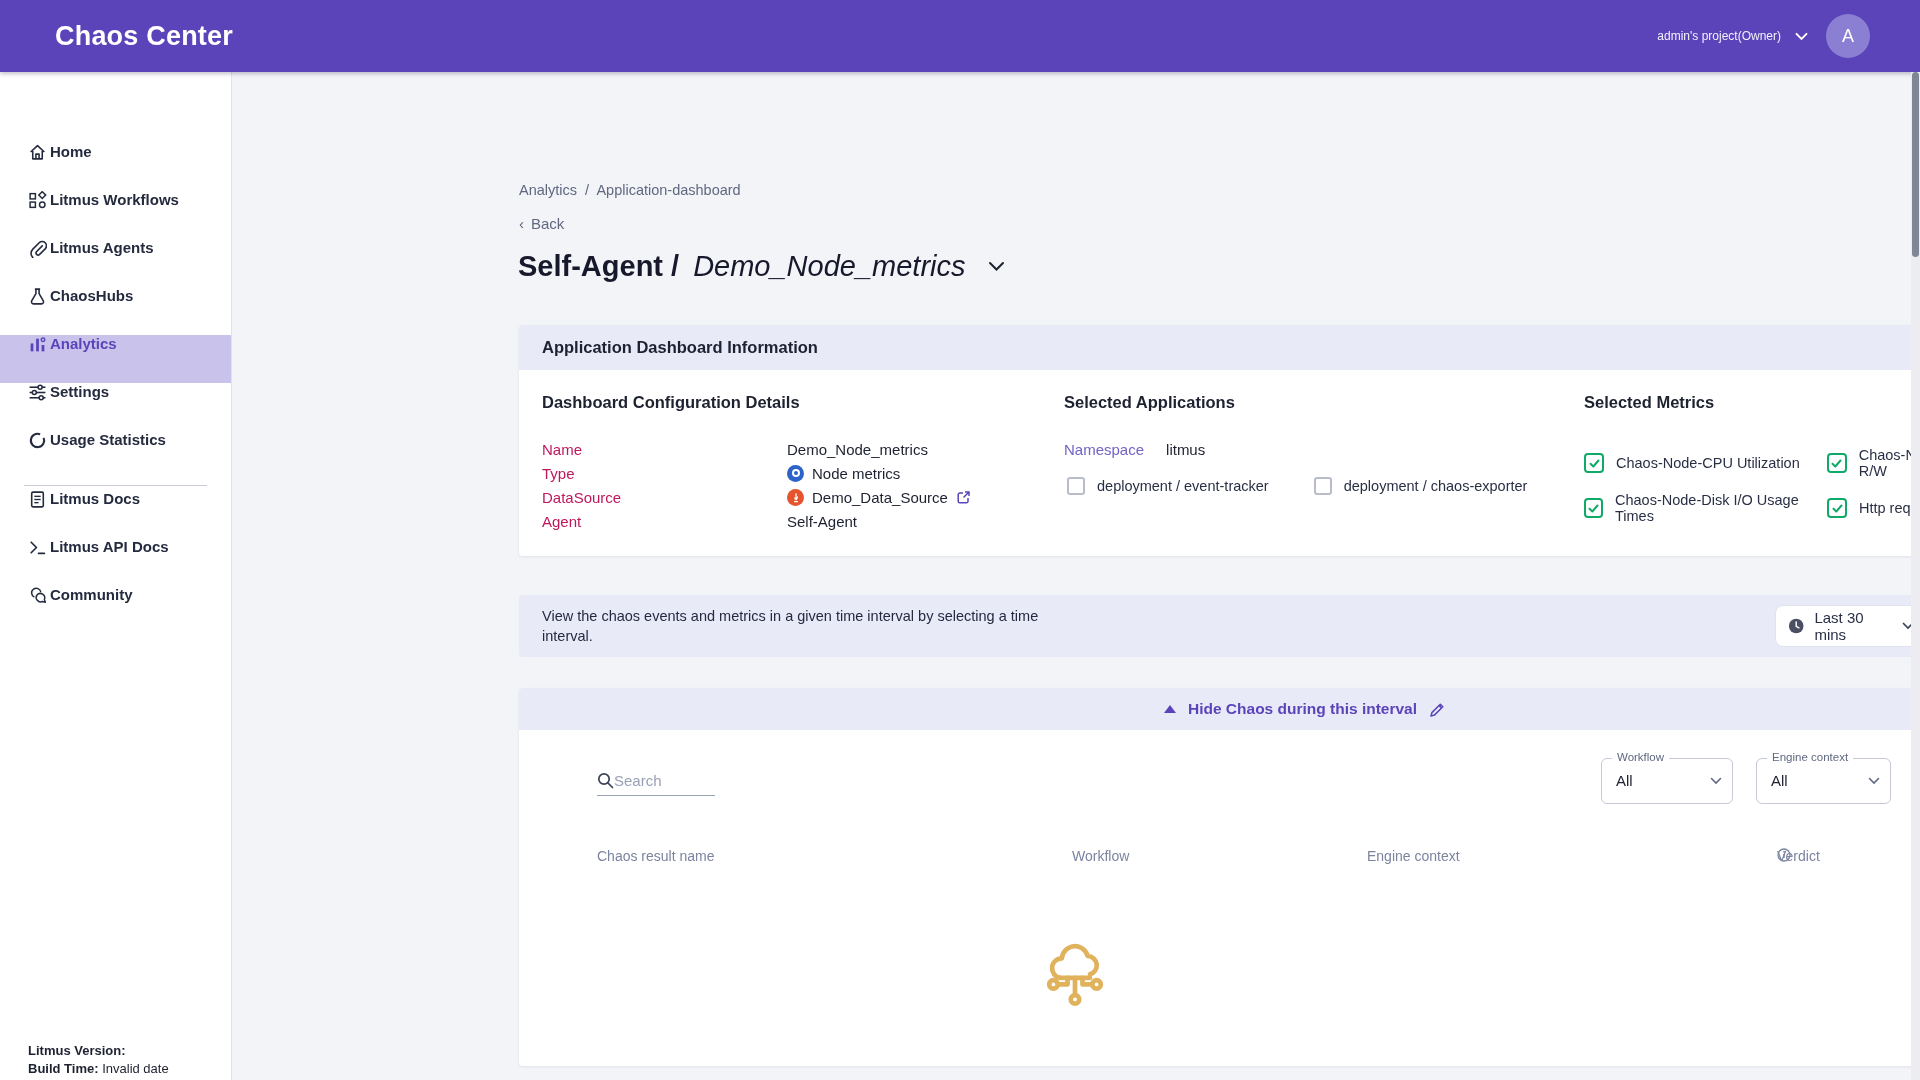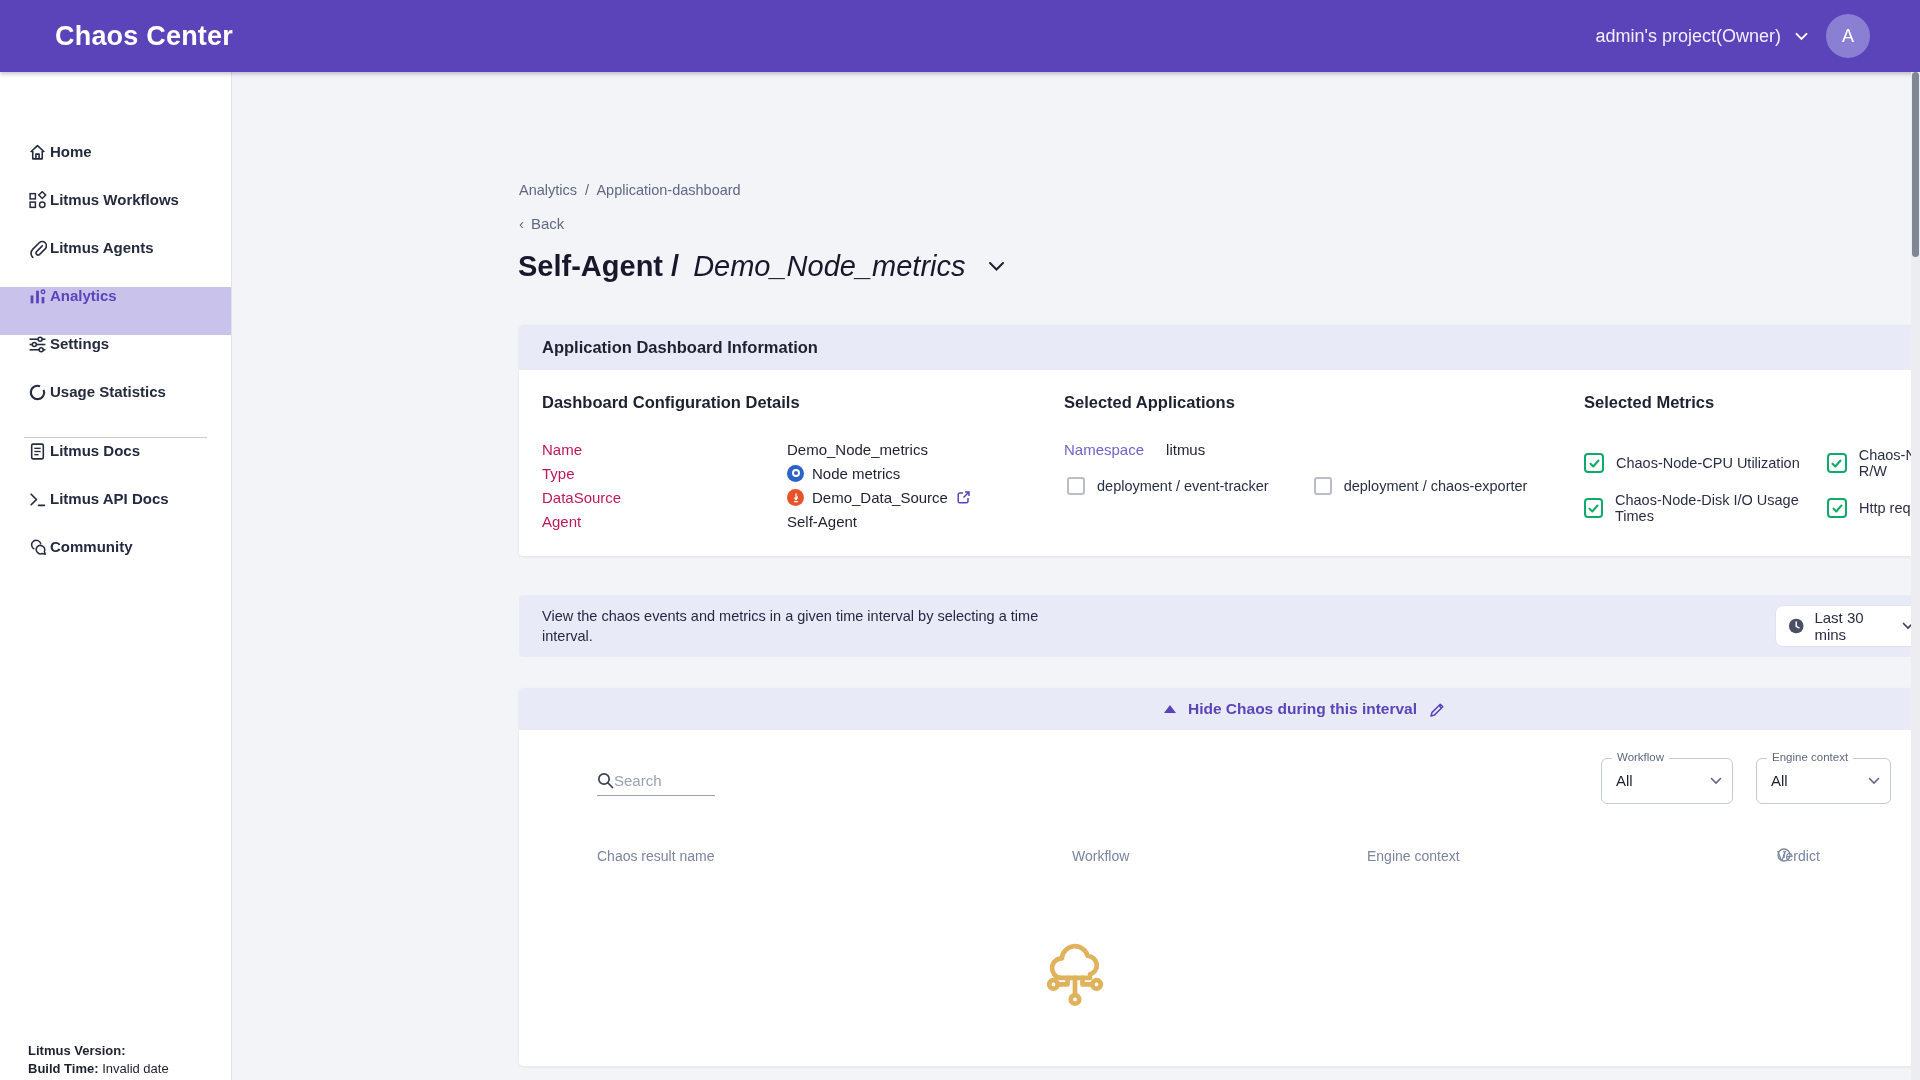--- a/index.html
+++ b/index.html
@@ -3,21 +3,21 @@
 <meta charset="utf-8">
 <style>
   * { margin:0; padding:0; box-sizing:border-box; }
   html,body { width:1920px; height:1080px; overflow:hidden; }
   body { font-family:"Liberation Sans","DejaVu Sans",sans-serif; background:#f3f4f8; color:#1d2130; position:relative; }
 
   
   .hdr { position:absolute; left:0; top:0; width:1920px; height:72px; background:#5b44ba; display:flex; align-items:center; z-index:40; box-shadow:0 2px 4px rgba(20,20,60,.25); }
   .hdr-title { margin-left:55px; color:#fff; font-size:27px; font-weight:700; letter-spacing:.2px; }
   .hdr-right { margin-left:auto; margin-right:50px; display:flex; align-items:center; gap:18px; }
-  .hdr-project { color:#f2f1fb; font-size:18px; display:flex; align-items:center; gap:14px; cursor:pointer; }
+  .hdr-project { color:#f2f1fb; font-size:12px; display:flex; align-items:center; gap:14px; cursor:pointer; }
   .avatar { width:44px; height:44px; border-radius:50%; background:#8a7fd3; color:#fff; font-size:18px; display:flex; align-items:center; justify-content:center; }
 
   
   .sb { position:absolute; left:0; top:72px; width:232px; height:1008px; background:#fff; border-right:1px solid #e2e3ea; z-index:30; }
   .sb-nav { padding-top:71px; }
   .sb-item { height:48px; display:flex; align-items:flex-start; padding-left:28px; gap:3px; font-size:15px; font-weight:700; color:#252b3f; cursor:pointer; }
   .sb-item svg { flex:0 0 auto; }
   .sb-item.active { background:#c9c3ec; color:#5b44ba; }
   .sb-divider { height:1px; background:#c9ccd6; margin:6px 24px 4px 24px; }
   .sb-foot { position:absolute; left:28px; bottom:2px; font-size:13px; color:#1d2130; line-height:18px; }
@@ -117,20 +117,26 @@
           <rect x="2" y="10.5" width="5" height="5" fill="none" stroke="#252b3f" stroke-width="1.4"></rect>
           <circle cx="13.5" cy="13" r="2.6" fill="none" stroke="#252b3f" stroke-width="1.4"></circle>
         </svg>
       <span>Litmus Workflows</span>
     </div>
     <div class="sb-item">
       <svg width="19" height="19" viewBox="0 0 18 18">
           <path d="M13.5 6.5 l-5.5 5.5 a2 2 0 0 0 2.8 2.8 l5.5-5.5 a4 4 0 0 0-5.7-5.7 l-6 6 a5.6 5.6 0 0 0 0 8" fill="none" stroke="#252b3f" stroke-width="1.5" stroke-linecap="round"></path>
         </svg>
       <span>Litmus Agents</span>
+    </div>
+    <div class="sb-item">
+      <svg width="19" height="19" viewBox="0 0 18 18">
+          <path d="M6.5 2 h5 M7.5 2 v4.2 l-4 7 a1.9 1.9 0 0 0 1.7 2.8 h7.6 a1.9 1.9 0 0 0 1.7-2.8 l-4-7 V2" fill="none" stroke="#252b3f" stroke-width="1.5" stroke-linejoin="round"></path>
+        </svg>
+      <span>ChaosHubs</span>
     </div>
     <div class="sb-item active">
       <svg width="19" height="19" viewBox="0 0 18 18">
           <rect x="2.5" y="8" width="2.6" height="7.5" fill="#5b44ba"></rect>
           <rect x="7.7" y="3.5" width="2.6" height="12" fill="#5b44ba"></rect>
           <rect x="12.9" y="9.5" width="2.6" height="6" fill="#5b44ba"></rect>
           <circle cx="14.2" cy="4.5" r="1.7" fill="none" stroke="#5b44ba" stroke-width="1.3"></circle>
         </svg>
       <span>Analytics</span>
     </div>

